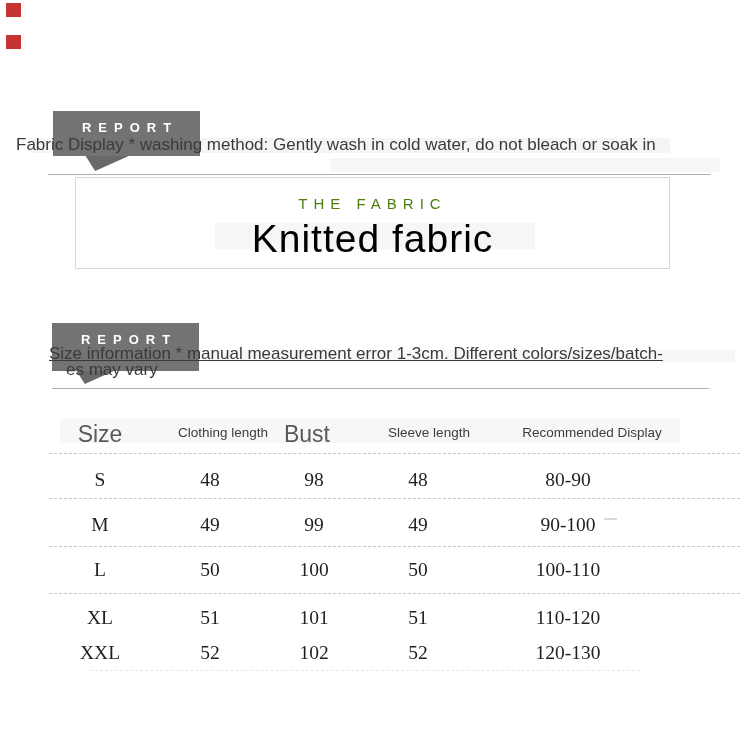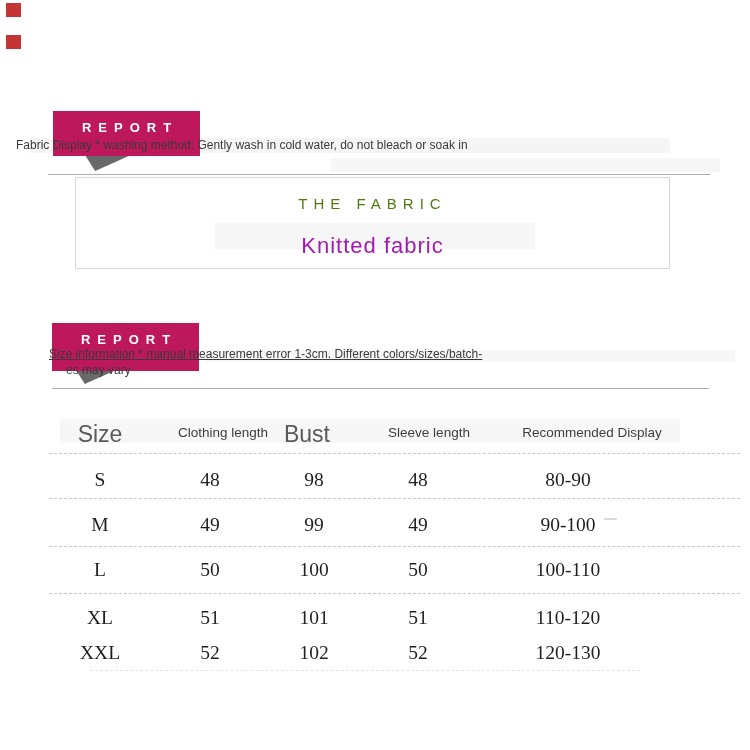--- a/index.html
+++ b/index.html
@@ -4,48 +4,48 @@
 <style>
   html,body{margin:0;padding:0;background:#fff;}
   .canvas{position:relative;width:750px;height:750px;background:#ffffff;overflow:hidden;
           font-family:"Liberation Sans",sans-serif;}
 
   
   .red-mark{position:absolute;left:6px;width:15px;height:14px;background:#c53434;}
   .rm1{top:3px}.rm2{top:35px}
 
   
-  .badge{position:absolute;width:147px;background:#be185d;z-index:2;text-align:center;}
+  .badge{position:absolute;width:147px;background:#737373;z-index:2;text-align:center;}
   .badge .lbl{display:inline-block;margin-top:9px;margin-left:7px;color:#ffffff;
               font-weight:bold;font-size:13px;letter-spacing:7px;}
   .b1{left:53px;top:111px;height:45px;}
   .b2{left:52px;top:323px;height:48px;}
   .fold{position:absolute;background:#696969;z-index:1;
         clip-path:polygon(0 0,100% 0,22% 100%);}
   .f1{left:85px;top:155px;width:46px;height:16px;}
   .f2{left:76px;top:370px;width:40px;height:14px;}
 
   
-  .para{position:absolute;z-index:3;color:#3a3a3a;font-size:12px;line-height:20px;
+  .para{position:absolute;z-index:3;color:#3a3a3a;font-size:17px;line-height:20px;
         white-space:nowrap;}
   .p1l1{left:16px;top:135px;}
   .p1l2{left:16px;top:155px;}
   .p2l1{left:49px;top:346px;line-height:16px;text-decoration:underline;}
   .p2l2{left:66px;top:362px;line-height:16px;}
 
   
   .rule{position:absolute;height:0;border-top:1px solid #b0b0b0;}
   .r1{left:48px;top:174px;width:662px;}
   .r2{left:52px;top:388px;width:657px;}
 
   
   .fabric-box{position:absolute;left:75px;top:177px;width:593px;height:90px;
               border:1px solid #d8d8d8;text-align:center;z-index:1;}
   .eyebrow{margin-top:17px;font-size:15px;letter-spacing:6px;color:#4d7c0f;}
-  .fabric-title{margin-top:21px;font-size:22px;color:#a21caf;letter-spacing:1px;}
+  .fabric-title{margin-top:5px;font-size:39px;color:#000000;letter-spacing:1px;}
 
   
   .ghost{position:absolute;background:#f5f5f5;z-index:0;}
   .g1{left:30px;top:138px;width:640px;height:15px;}
   .g2{left:330px;top:158px;width:390px;height:14px;background:#f7f7f7;}
   .g3{left:215px;top:223px;width:320px;height:26px;background:#f6f6f6;}
   .g4{left:60px;top:419px;width:620px;height:24px;background:#f7f7f7;}
   .g5{left:205px;top:350px;width:530px;height:12px;background:#f7f7f7;}
   .g6{left:604px;top:518px;width:13px;height:2px;background:#d9d9d9;z-index:2;}
 

